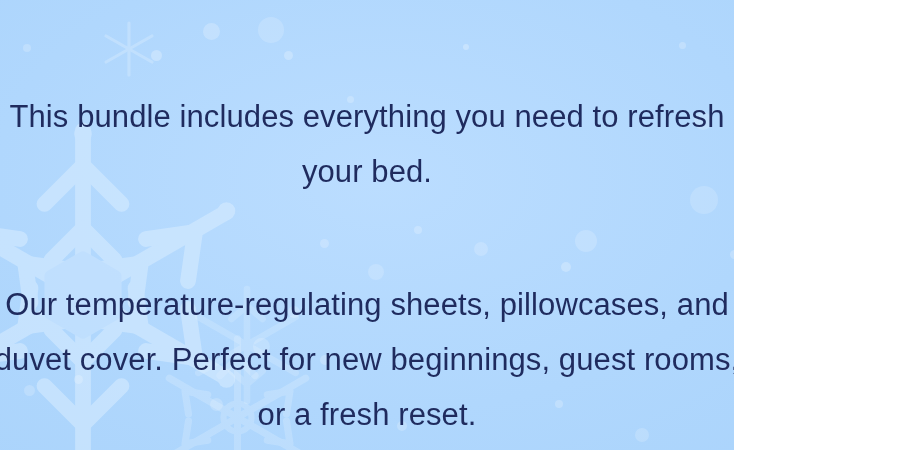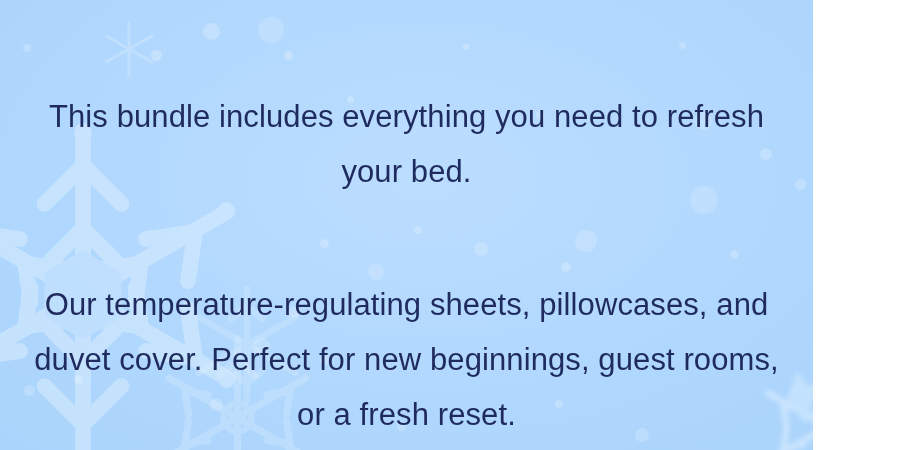--- a/index.html
+++ b/index.html
@@ -2,21 +2,21 @@
 <html><head>
 <meta charset="utf-8">
 <style>
   html, body {
     margin: 0;
     padding: 0;
     background: #ffffff;
   }
   .banner {
     position: relative;
-    width: 813px;
+    width: 734px;
     height: 450px;
     overflow: hidden;
     background: #b2daff;
     font-family: "Liberation Sans", sans-serif;
   }
   .bg-gradient {
     position: absolute;
     inset: 0;
     background:
       radial-gradient(ellipse 700px 420px at 52% 40%, #bbddff 0%, #b0d7fd 55%, #a9d3fb 100%);

